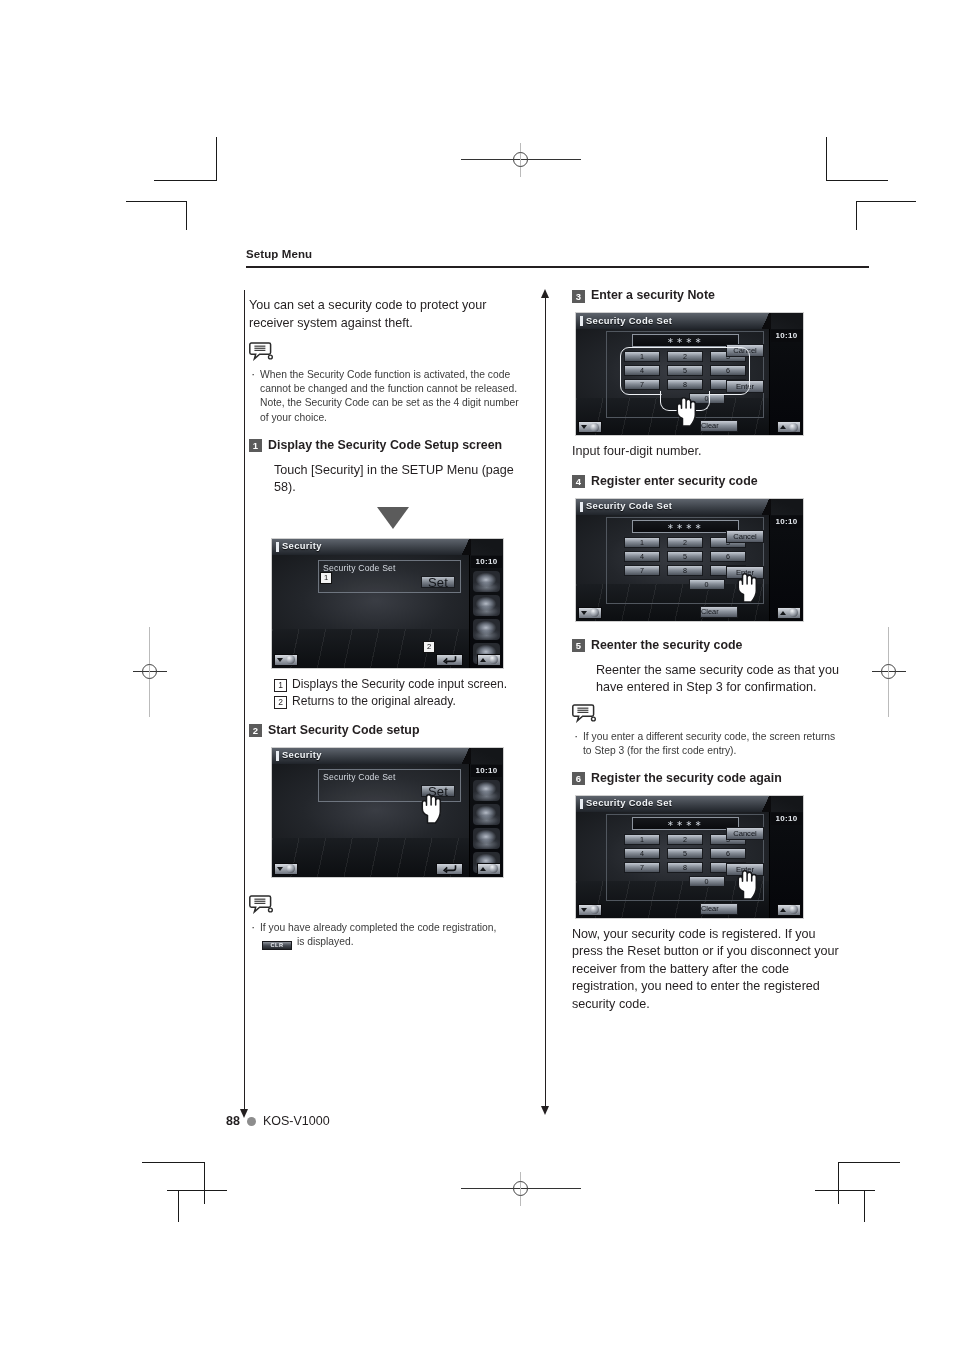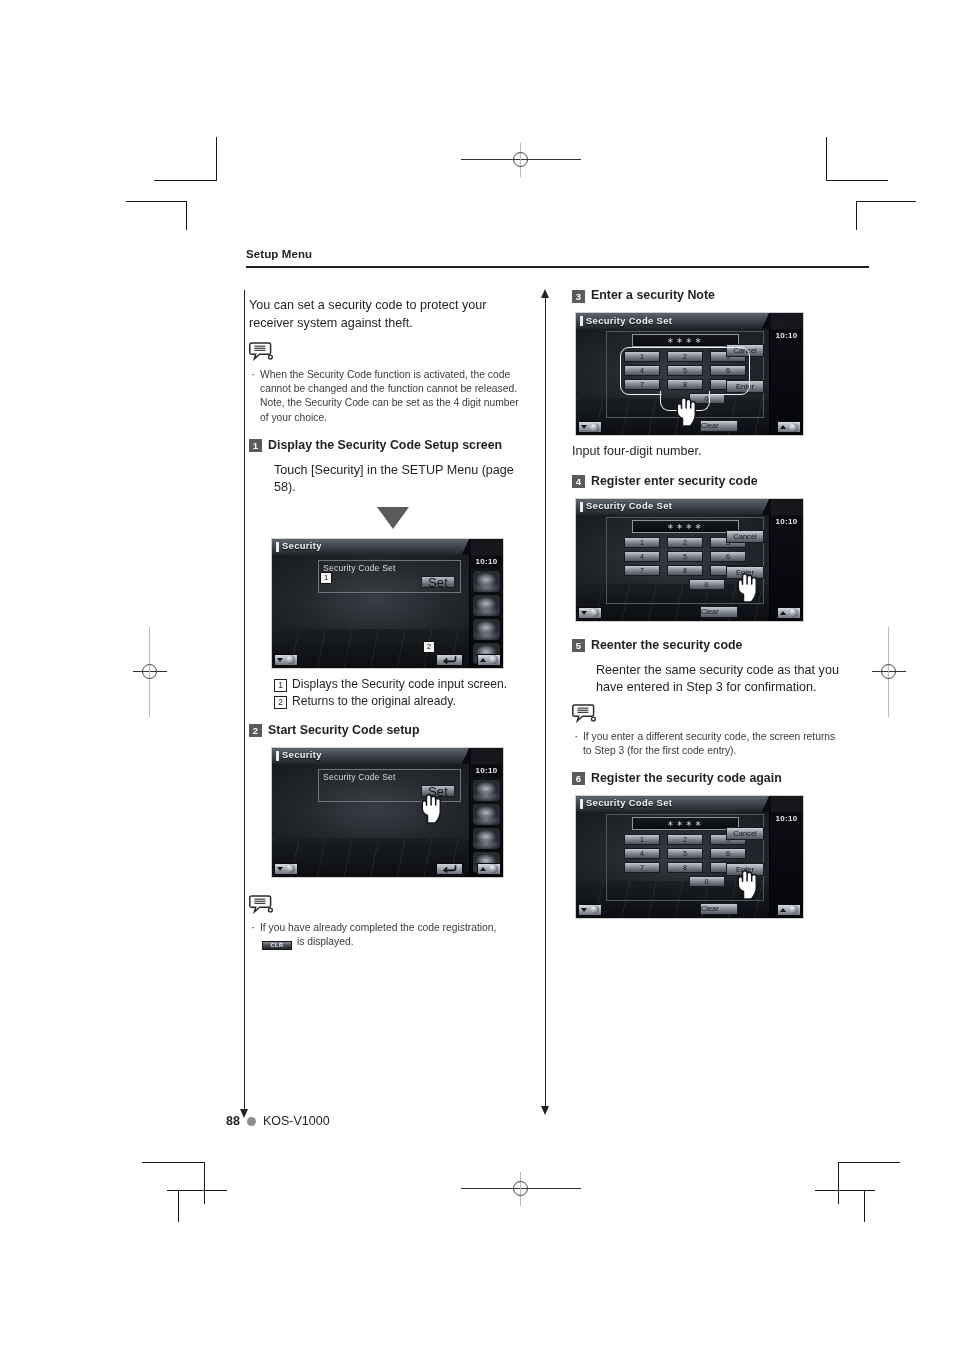--- a/index.html
+++ b/index.html
@@ -960,20 +960,21 @@
           <span class="tri down"></span>
           <span class="dial"></span>
         </div>
         <div class="volknob right">
           <span class="tri up"></span>
           <span class="dial"></span>
         </div>
       </div>
     </div>
 
+    <div class="caption">Now, your security code is registered. If you press the Reset button or if you disconnect your receiver from the battery after the code registration, you need to enter the registered security code.</div>
 
   </div>
 
   <div class="footer">
     <span class="pg">88</span>
     <span class="dot"></span>
     <span class="model">KOS-V1000</span>
   </div>
 
 </div>

